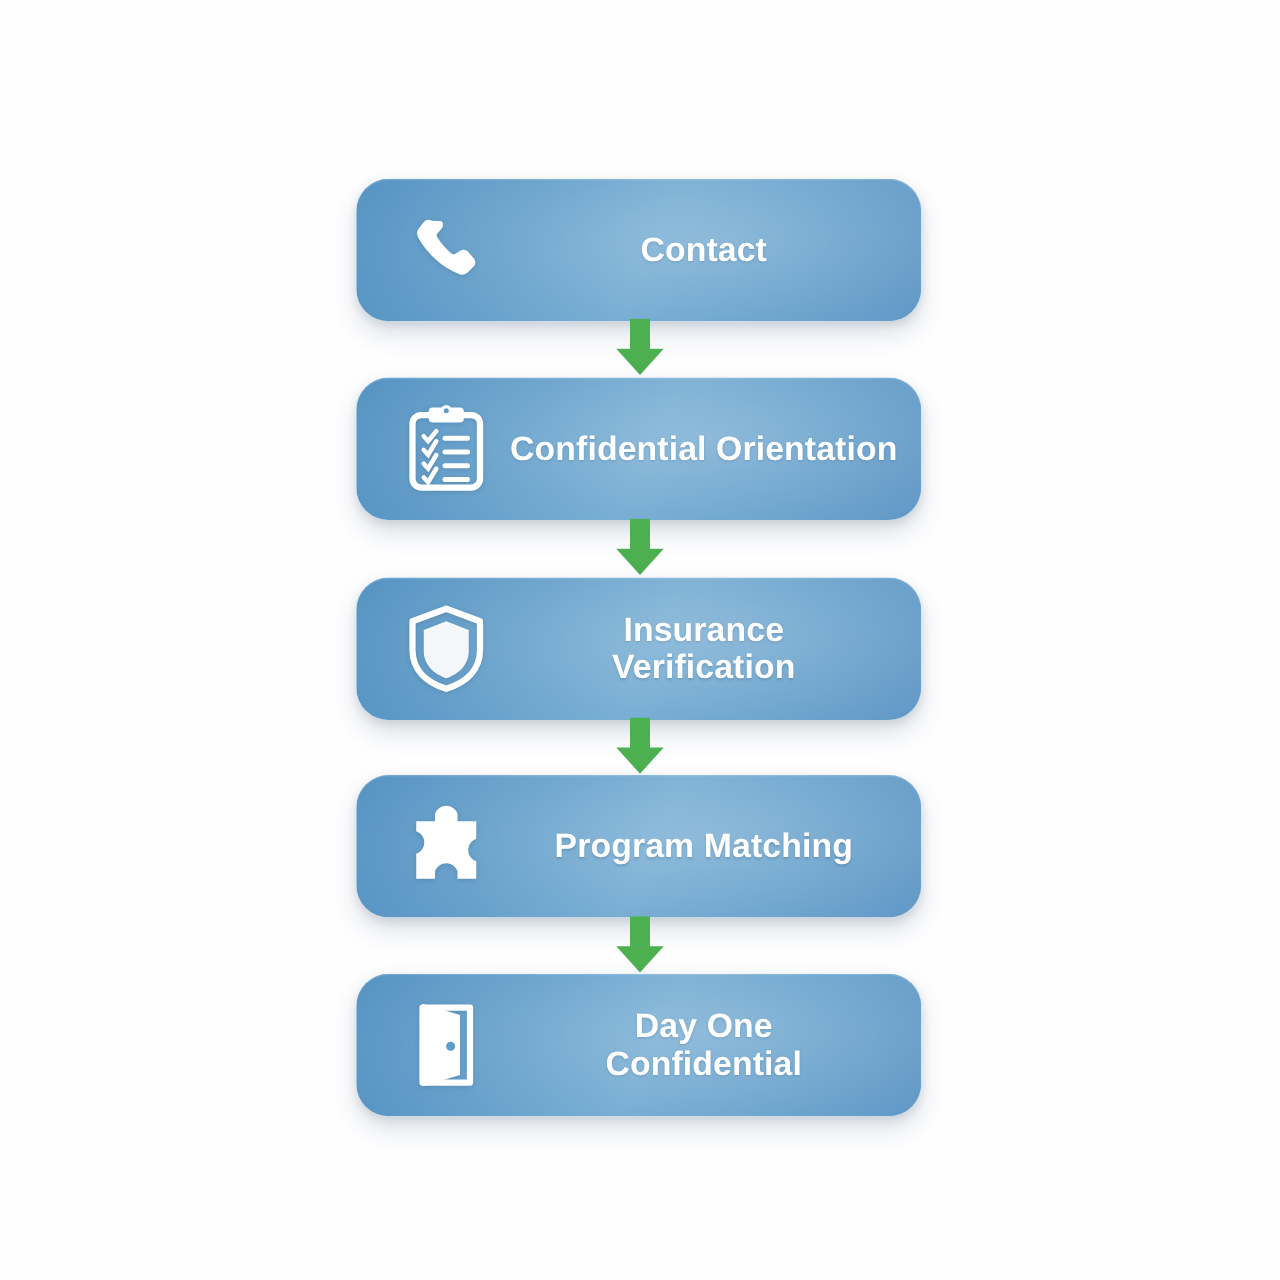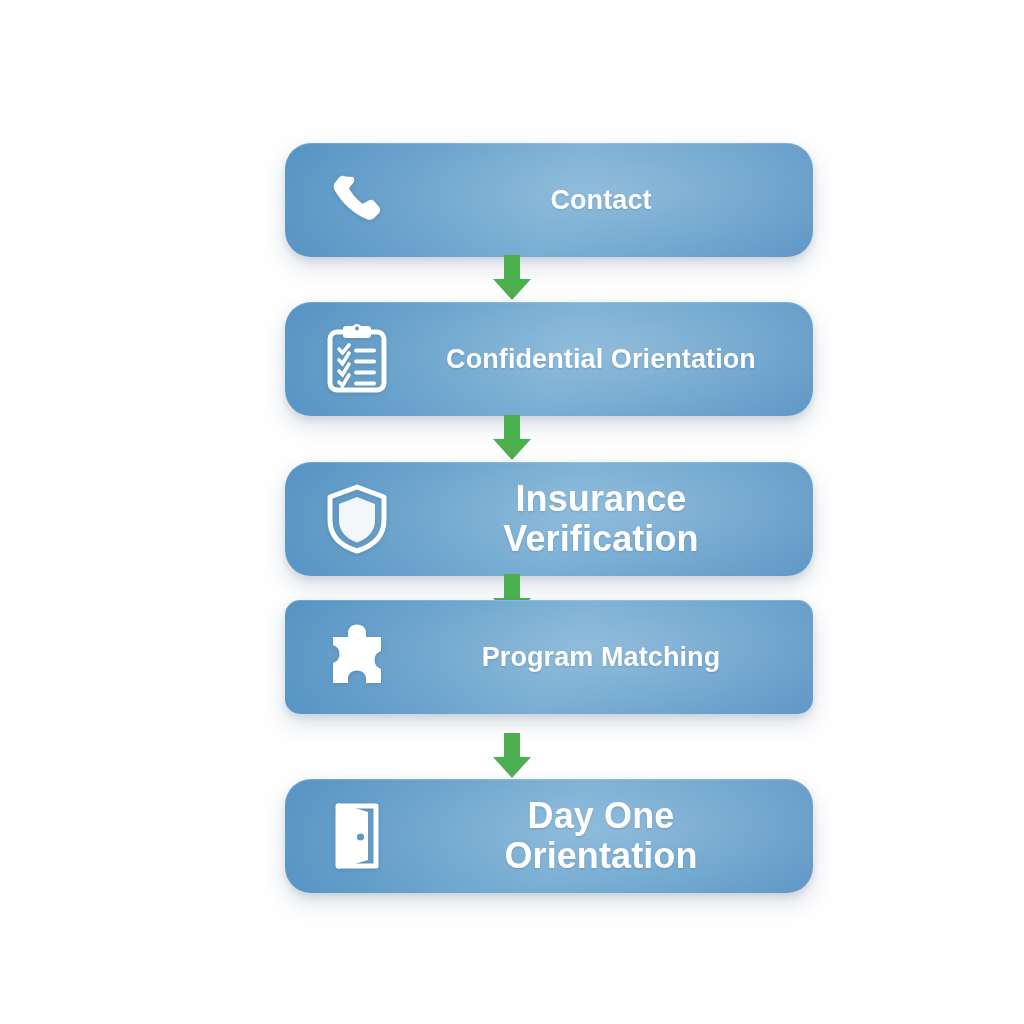--- a/index.html
+++ b/index.html
@@ -17,21 +17,21 @@
   #flow-canvas {
     position: relative;
     width: 1024px;
     height: 1024px;
     background: #fefeff;
   }
 
   .flow-step {
     position: absolute;
     left: 285px;
-    width: 528px;
+    width: 452px;
     height: 114px;
     border-radius: 26px;
     background:
       radial-gradient(ellipse 120% 150% at 62% 42%,
          rgba(255,255,255,0.26) 0%,
          rgba(255,255,255,0.10) 38%,
          rgba(255,255,255,0.0) 70%),
       linear-gradient(115deg, #4f8fc0 0%, #5d9bc8 30%, #6ba6cf 52%, #5f9cc9 76%, #5590c2 100%);
     box-shadow:
       0 10px 20px rgba(40, 70, 100, 0.16),
@@ -68,28 +68,28 @@
     color: #ffffff;
     font-family: "Liberation Sans", sans-serif;
     font-weight: bold;
     font-size: 27px;
     line-height: 1.12;
     letter-spacing: 0.1px;
     text-shadow: 0 1px 2px rgba(35,70,100,0.22);
     white-space: pre-line;
   }
   .step-label.two-line {
-    font-size: 36px;
+    font-size: 27px;
   }
 
   
   .step-0 { top: 143px; }
   .step-1 { top: 302px; }
   .step-2 { top: 462px; }
-  .step-3 { top: 600px; border-radius: 15px; }
+  .step-3 { top: 620px; }
   .step-4 { top: 779px; }
 
   .flow-arrow {
     position: absolute;
     left: 0;
     width: 1024px;
     height: 46px;
     display: flex;
     justify-content: center;
     align-items: center;
@@ -196,16 +196,16 @@
 
   <div class="flow-step step-4">
     <span class="step-icon">
       <svg width="62" height="70" viewBox="0 0 62 70">
         <path d="M12 5 h38 v60 h-38 z" fill="none" stroke="#ffffff" stroke-width="5" stroke-linejoin="round"></path>
         <path d="M12 2 L42 11 v48 L12 68 z" fill="#ffffff"></path>
         <circle cx="34.5" cy="36" r="3.6" fill="#5d9bc8"></circle>
       </svg>
     </span>
     <span class="step-label two-line">Day One
-Orientation</span>
+Confidential</span>
   </div>
 
 </div>
 
 </body></html>

